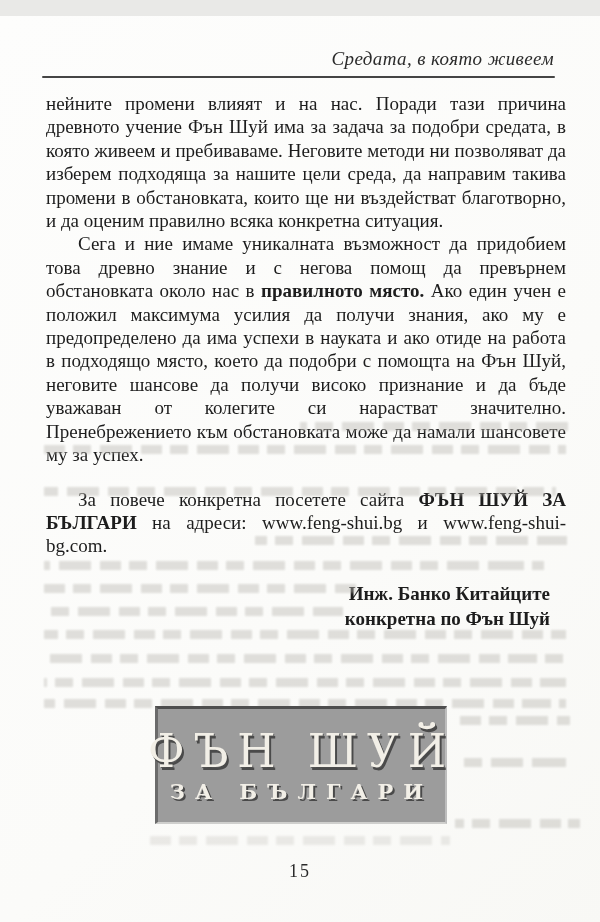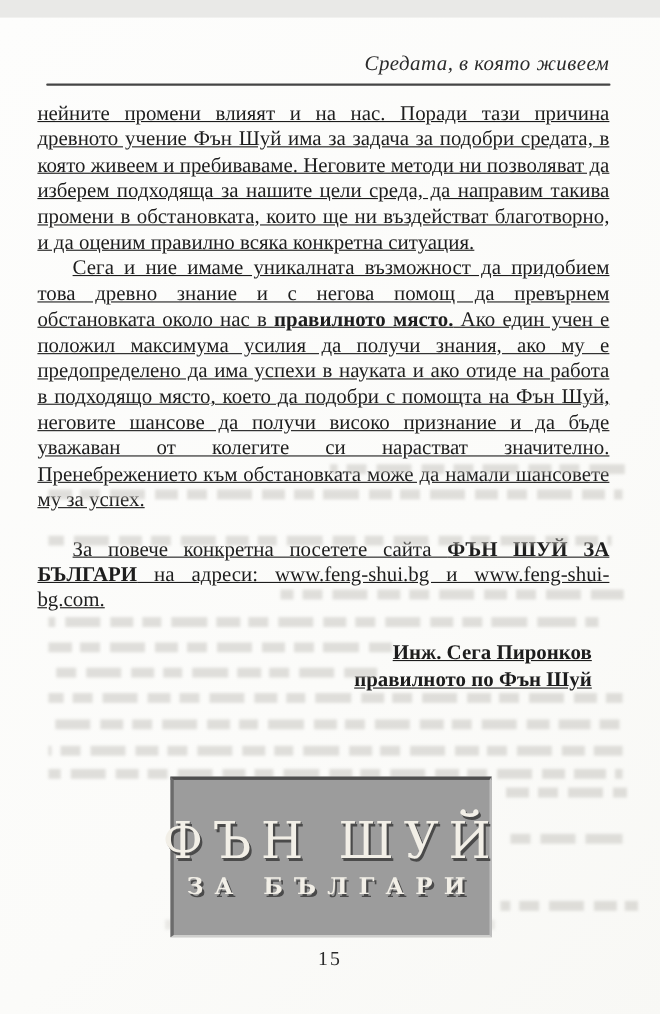--- a/index.html
+++ b/index.html
@@ -21,42 +21,41 @@
     position:absolute;top:32px;right:46px;
     font-style:italic;font-size:19px;color:#2b2b2b;
     letter-spacing:.4px;white-space:nowrap;
   }
   .head-rule{
     position:absolute;top:60px;left:42px;width:513px;height:2px;
     background:#454545;border-radius:1px;
   }
   
   .text-block{
-    position:absolute;top:76px;left:34px;width:520px;
+    position:absolute;top:76px;left:46px;width:520px;
     font-size:19px;line-height:23.4px;text-align:justify;
     color:#1d1d1d;
-    text-decoration:underline;
   }
   .text-block p{margin:0;}
   .indent{text-indent:32px;}
   .gap-lg{margin-top:24px !important;}
   .gap-md{margin-top:21px !important;}
   .b{font-weight:bold;}
   
   .signature{
     margin-top:23px;
     text-align:right;
     font-weight:bold;
     padding-right:16px;
     line-height:25px;
     font-size:19px;
   }
   
   .banner{
-    position:absolute;top:690px;left:155px;width:292px;height:146px;
+    position:absolute;top:690px;left:155px;width:292px;height:118px;
     background:#9c9c9c;
     border-top:3px solid #4e4e4e;
     border-left:3px solid #6b6b6b;
     border-right:2px solid #bdbdbd;
     border-bottom:2px solid #cfcfcd;
     box-sizing:border-box;
     display:flex;flex-direction:column;align-items:center;justify-content:center;
     gap:8px;
   }
   .banner-title{
@@ -101,22 +100,22 @@
 
   <div class="running-head">Средата, в която живеем</div>
   <div class="head-rule"></div>
 
   <div class="text-block">
     <p>нейните промени влияят и на нас. Поради тази причина древното учение Фън Шуй има за задача за подобри средата, в която живеем и пребиваваме. Неговите методи ни позволяват да изберем подходяща за нашите цели среда, да направим такива промени в обстановката, които ще ни въздействат благотворно, и да оценим правилно всяка конкретна ситуация.</p>
     <p class="indent"><span>Сега и ние имаме уникалната възможност да придобием това древно знание и с негова помощ да превърнем обстановката около нас в </span><span class="b">правилното място.</span><span> Ако един учен е положил максимума усилия да получи знания, ако му е предопределено да има успехи в науката и ако отиде на работа в подходящо място, което да подобри с помощта на Фън Шуй, неговите шансове да получи високо признание и да бъде уважаван от колегите си нарастват значително. Пренебрежението към обстановката може да намали шансовете му за успех.</span></p>
     <p class="indent gap-md"><span>За повече конкретна посетете сайта </span><span class="b">ФЪН ШУЙ ЗА БЪЛГАРИ</span><span> на адреси: www.feng-shui.bg и www.feng-shui-bg.com.</span></p>
 
     <div class="signature">
-      <div>Инж. Сега Пиронков</div>
-      <div>правилното по Фън Шуй</div>
+      <div>Инж. Банко Китайците</div>
+      <div>конкретна по Фън Шуй</div>
     </div>
   </div>
 
   <div>
     <div class="bleed" style="top:406px;left:300px;width:268px;background-position:-14px 0;"></div>
     <div class="bleed" style="top:429px;left:44px;width:522px;"></div>
     <div class="bleed" style="top:471px;left:44px;width:512px;background-position:-33px 0;"></div>
     <div class="bleed" style="top:520px;left:255px;width:312px;background-position:-9px 0;"></div>
     <div class="bleed" style="top:545px;left:44px;width:500px;background-position:-41px 0;"></div>
     <div class="bleed" style="top:568px;left:44px;width:320px;"></div>

